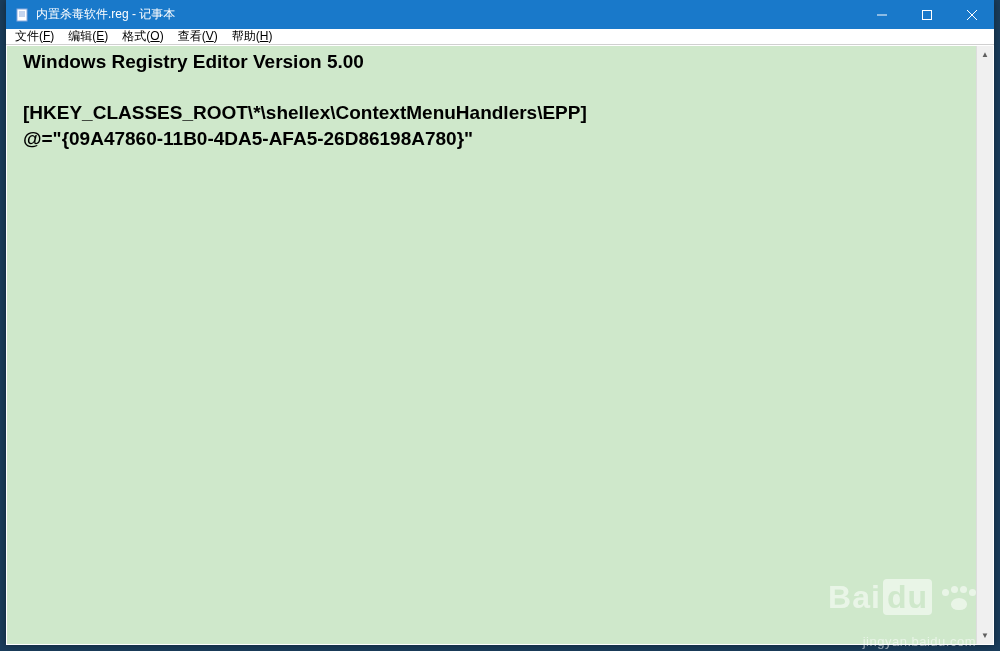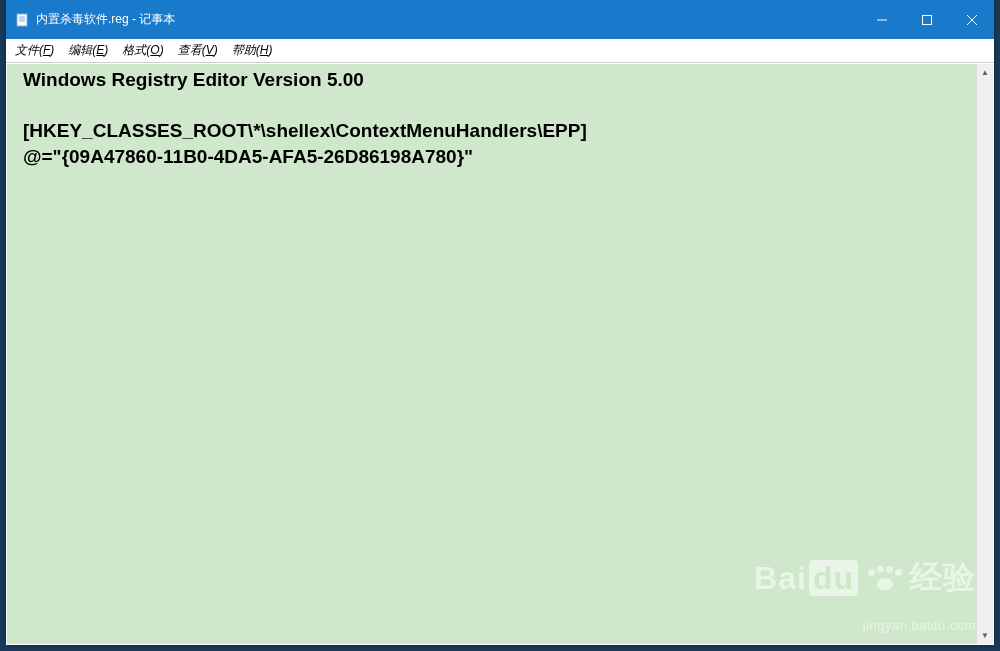--- a/index.html
+++ b/index.html
@@ -20,21 +20,21 @@
       top: 0;
       left: 6px;
       right: 6px;
       bottom: 6px;
       background: #fff;
       display: flex;
       flex-direction: column;
       box-shadow: 0 0 8px rgba(0,0,0,0.4);
     }
     .titlebar {
-      height: 39px;
+      height: 29px;
       background: #1979ca;
       display: flex;
       align-items: center;
       color: #fff;
       font-size: 12px;
     }
     .titlebar-icon {
       width: 16px;
       height: 16px;
       margin-left: 8px;
@@ -52,28 +52,27 @@
     }
     .window-control {
       width: 45px;
       height: 100%;
       display: flex;
       align-items: center;
       justify-content: center;
       color: #fff;
     }
     .menubar {
-      height: 24px;
+      height: 16px;
       background: #fff;
       border-bottom: 1px solid #d0d0d0;
       display: flex;
       align-items: center;
       padding: 0 2px;
       font-size: 12px;
-      font-style: italic;
     }
     .menu-item {
       padding: 1px 7px;
       cursor: default;
       color: #000;
     }
     .menu-item .access {
       text-decoration: underline;
     }
     .editor-container {
@@ -115,21 +114,21 @@
       align-items: center;
       justify-content: center;
       font-size: 8px;
       color: #606060;
     }
     .scroll-btn.up { top: 0; }
     .scroll-btn.down { bottom: 0; }
     .watermark {
       position: absolute;
       right: 24px;
-      bottom: 18px;
+      bottom: 2px;
       color: rgba(255,255,255,0.55);
       text-align: right;
       pointer-events: none;
     }
     .watermark-logo {
       font-size: 32px;
       font-weight: bold;
       letter-spacing: 1px;
       display: flex;
       align-items: center;
@@ -224,16 +223,15 @@
     <span><span>Bai</span><span style="background:rgba(255,255,255,0.55);color:#cfe8cb;padding:0 4px;border-radius:4px;margin:0 2px;">du</span></span>
     <span class="paw-wrap">
       <span class="paw">
           <span class="paw-dot"></span>
           <span class="paw-dot" style="margin-bottom:3px"></span>
           <span class="paw-dot" style="margin-bottom:3px"></span>
           <span class="paw-dot"></span>
         </span>
       <span class="paw-pad"></span>
     </span>
-    <span>经验</span>
   </div>
   <div class="watermark-url">jingyan.baidu.com</div>
 </div>
 
 </body></html>

